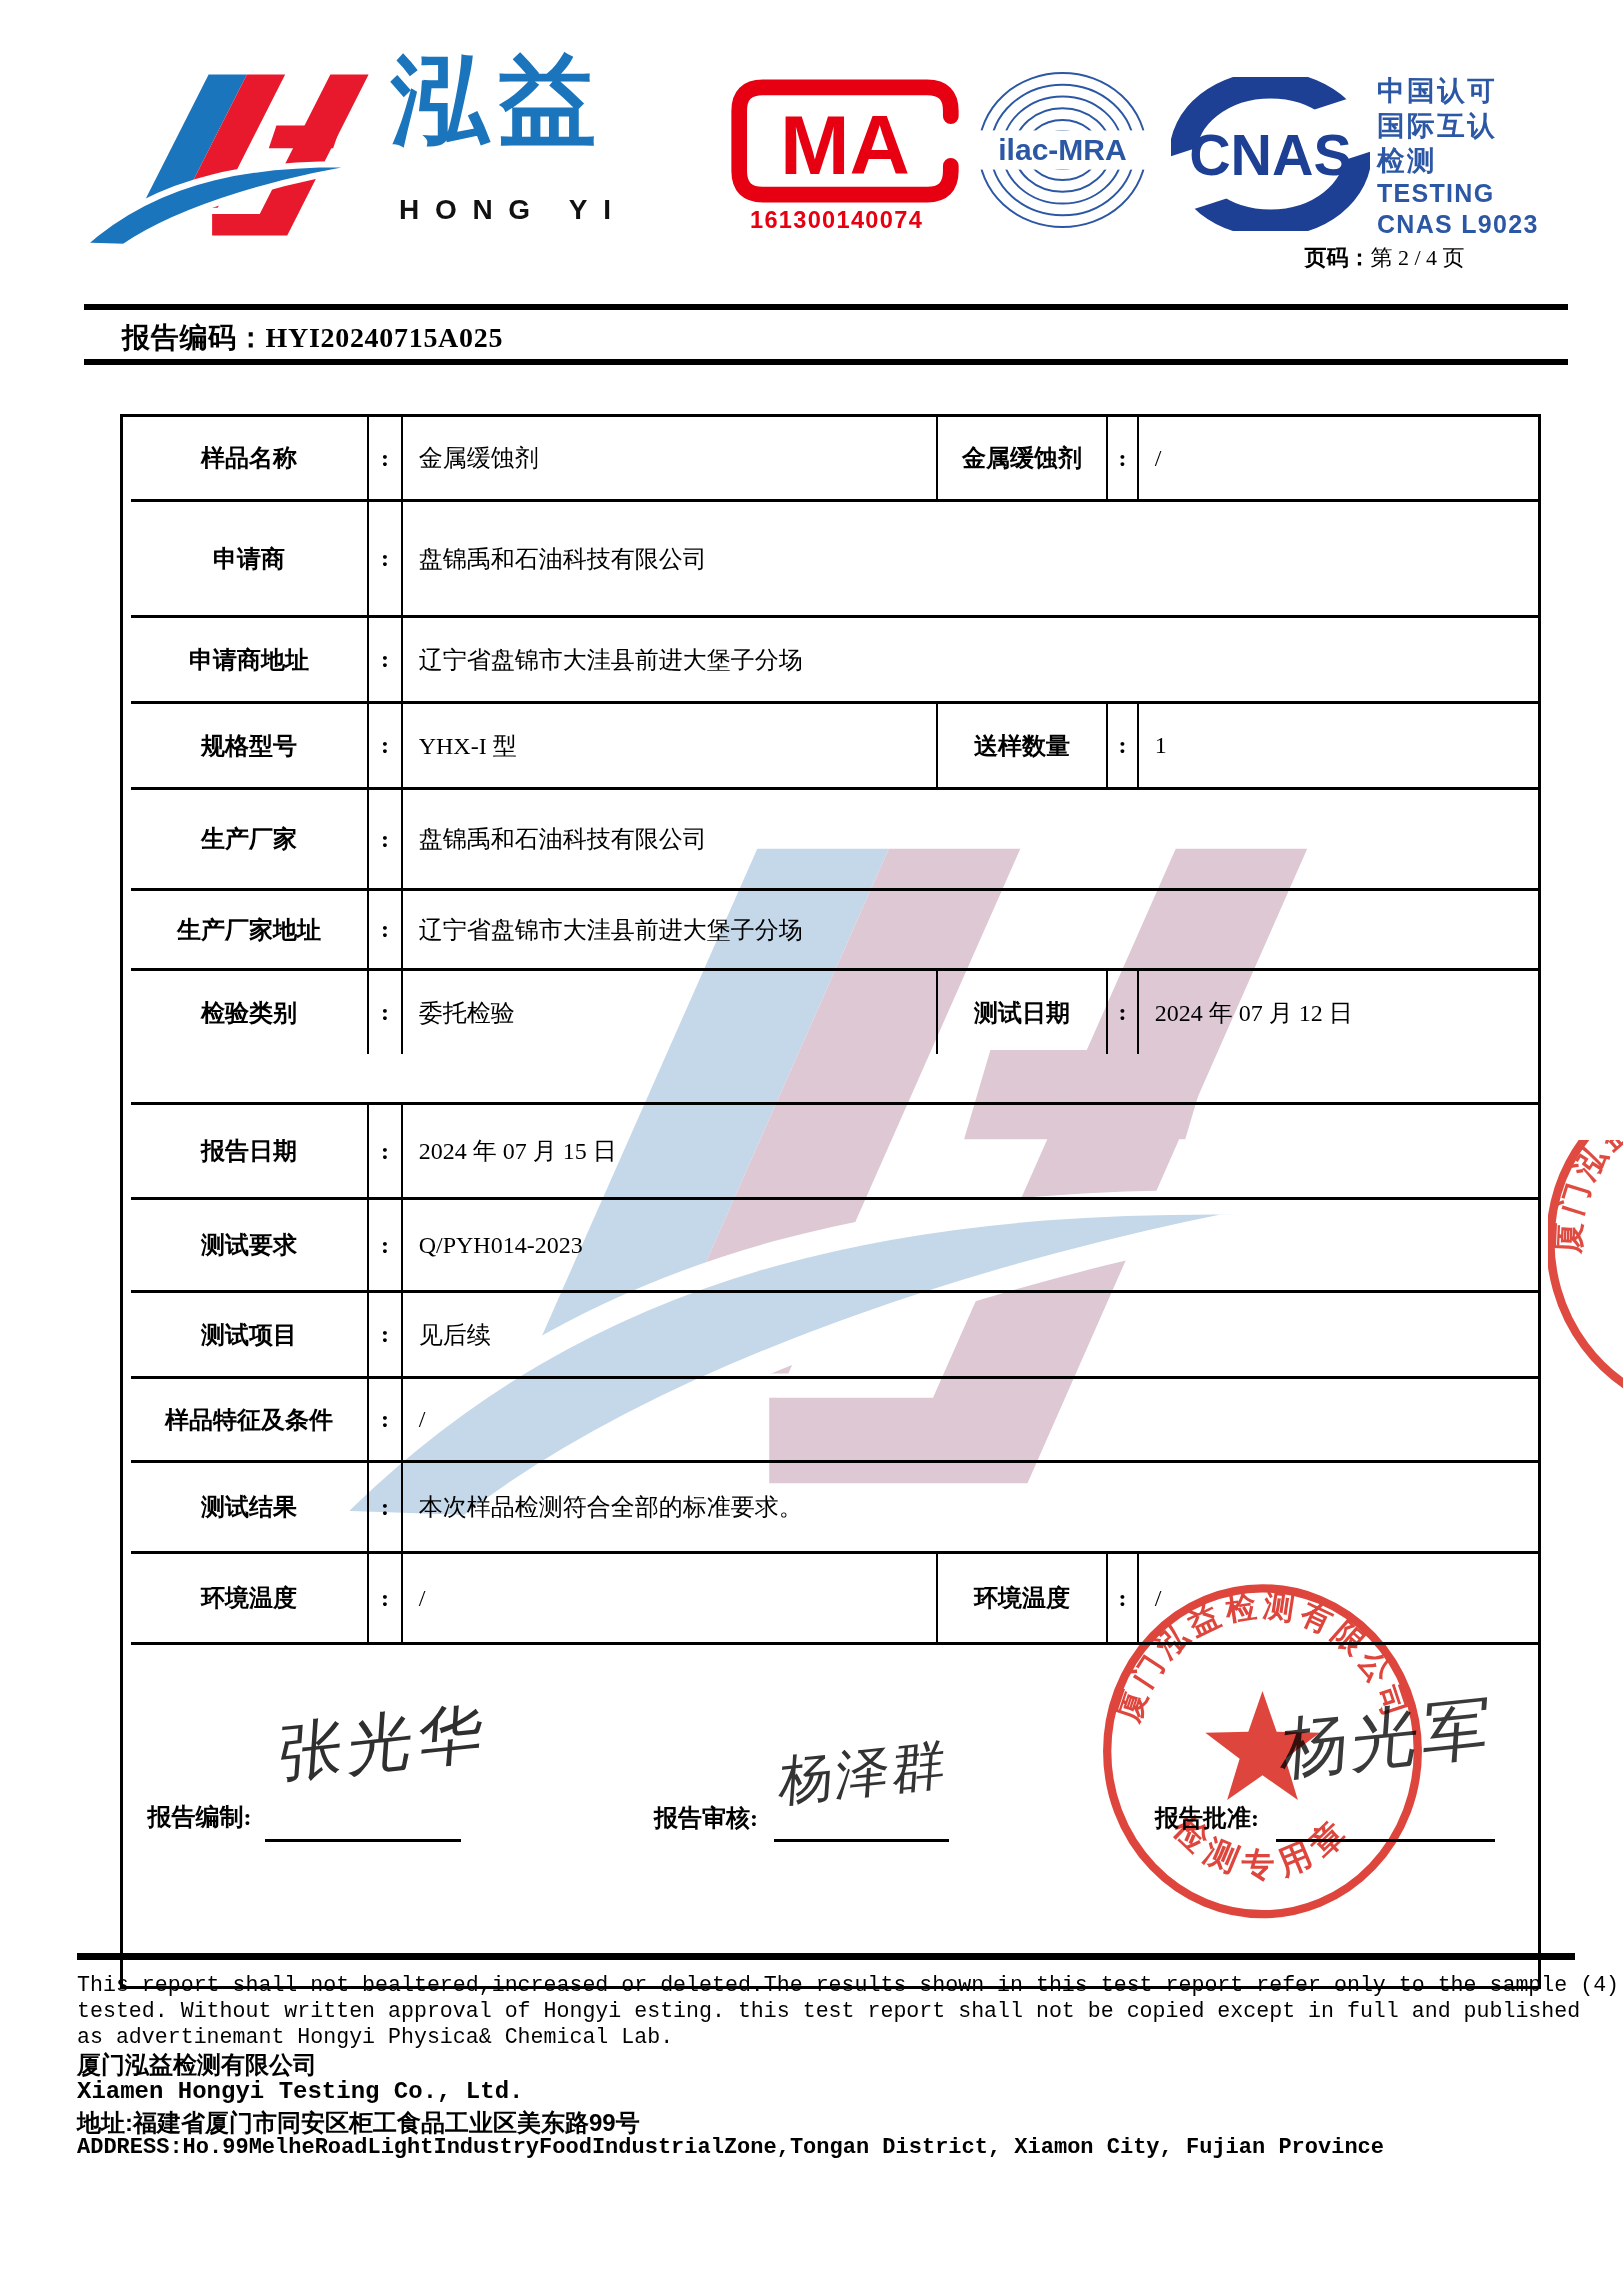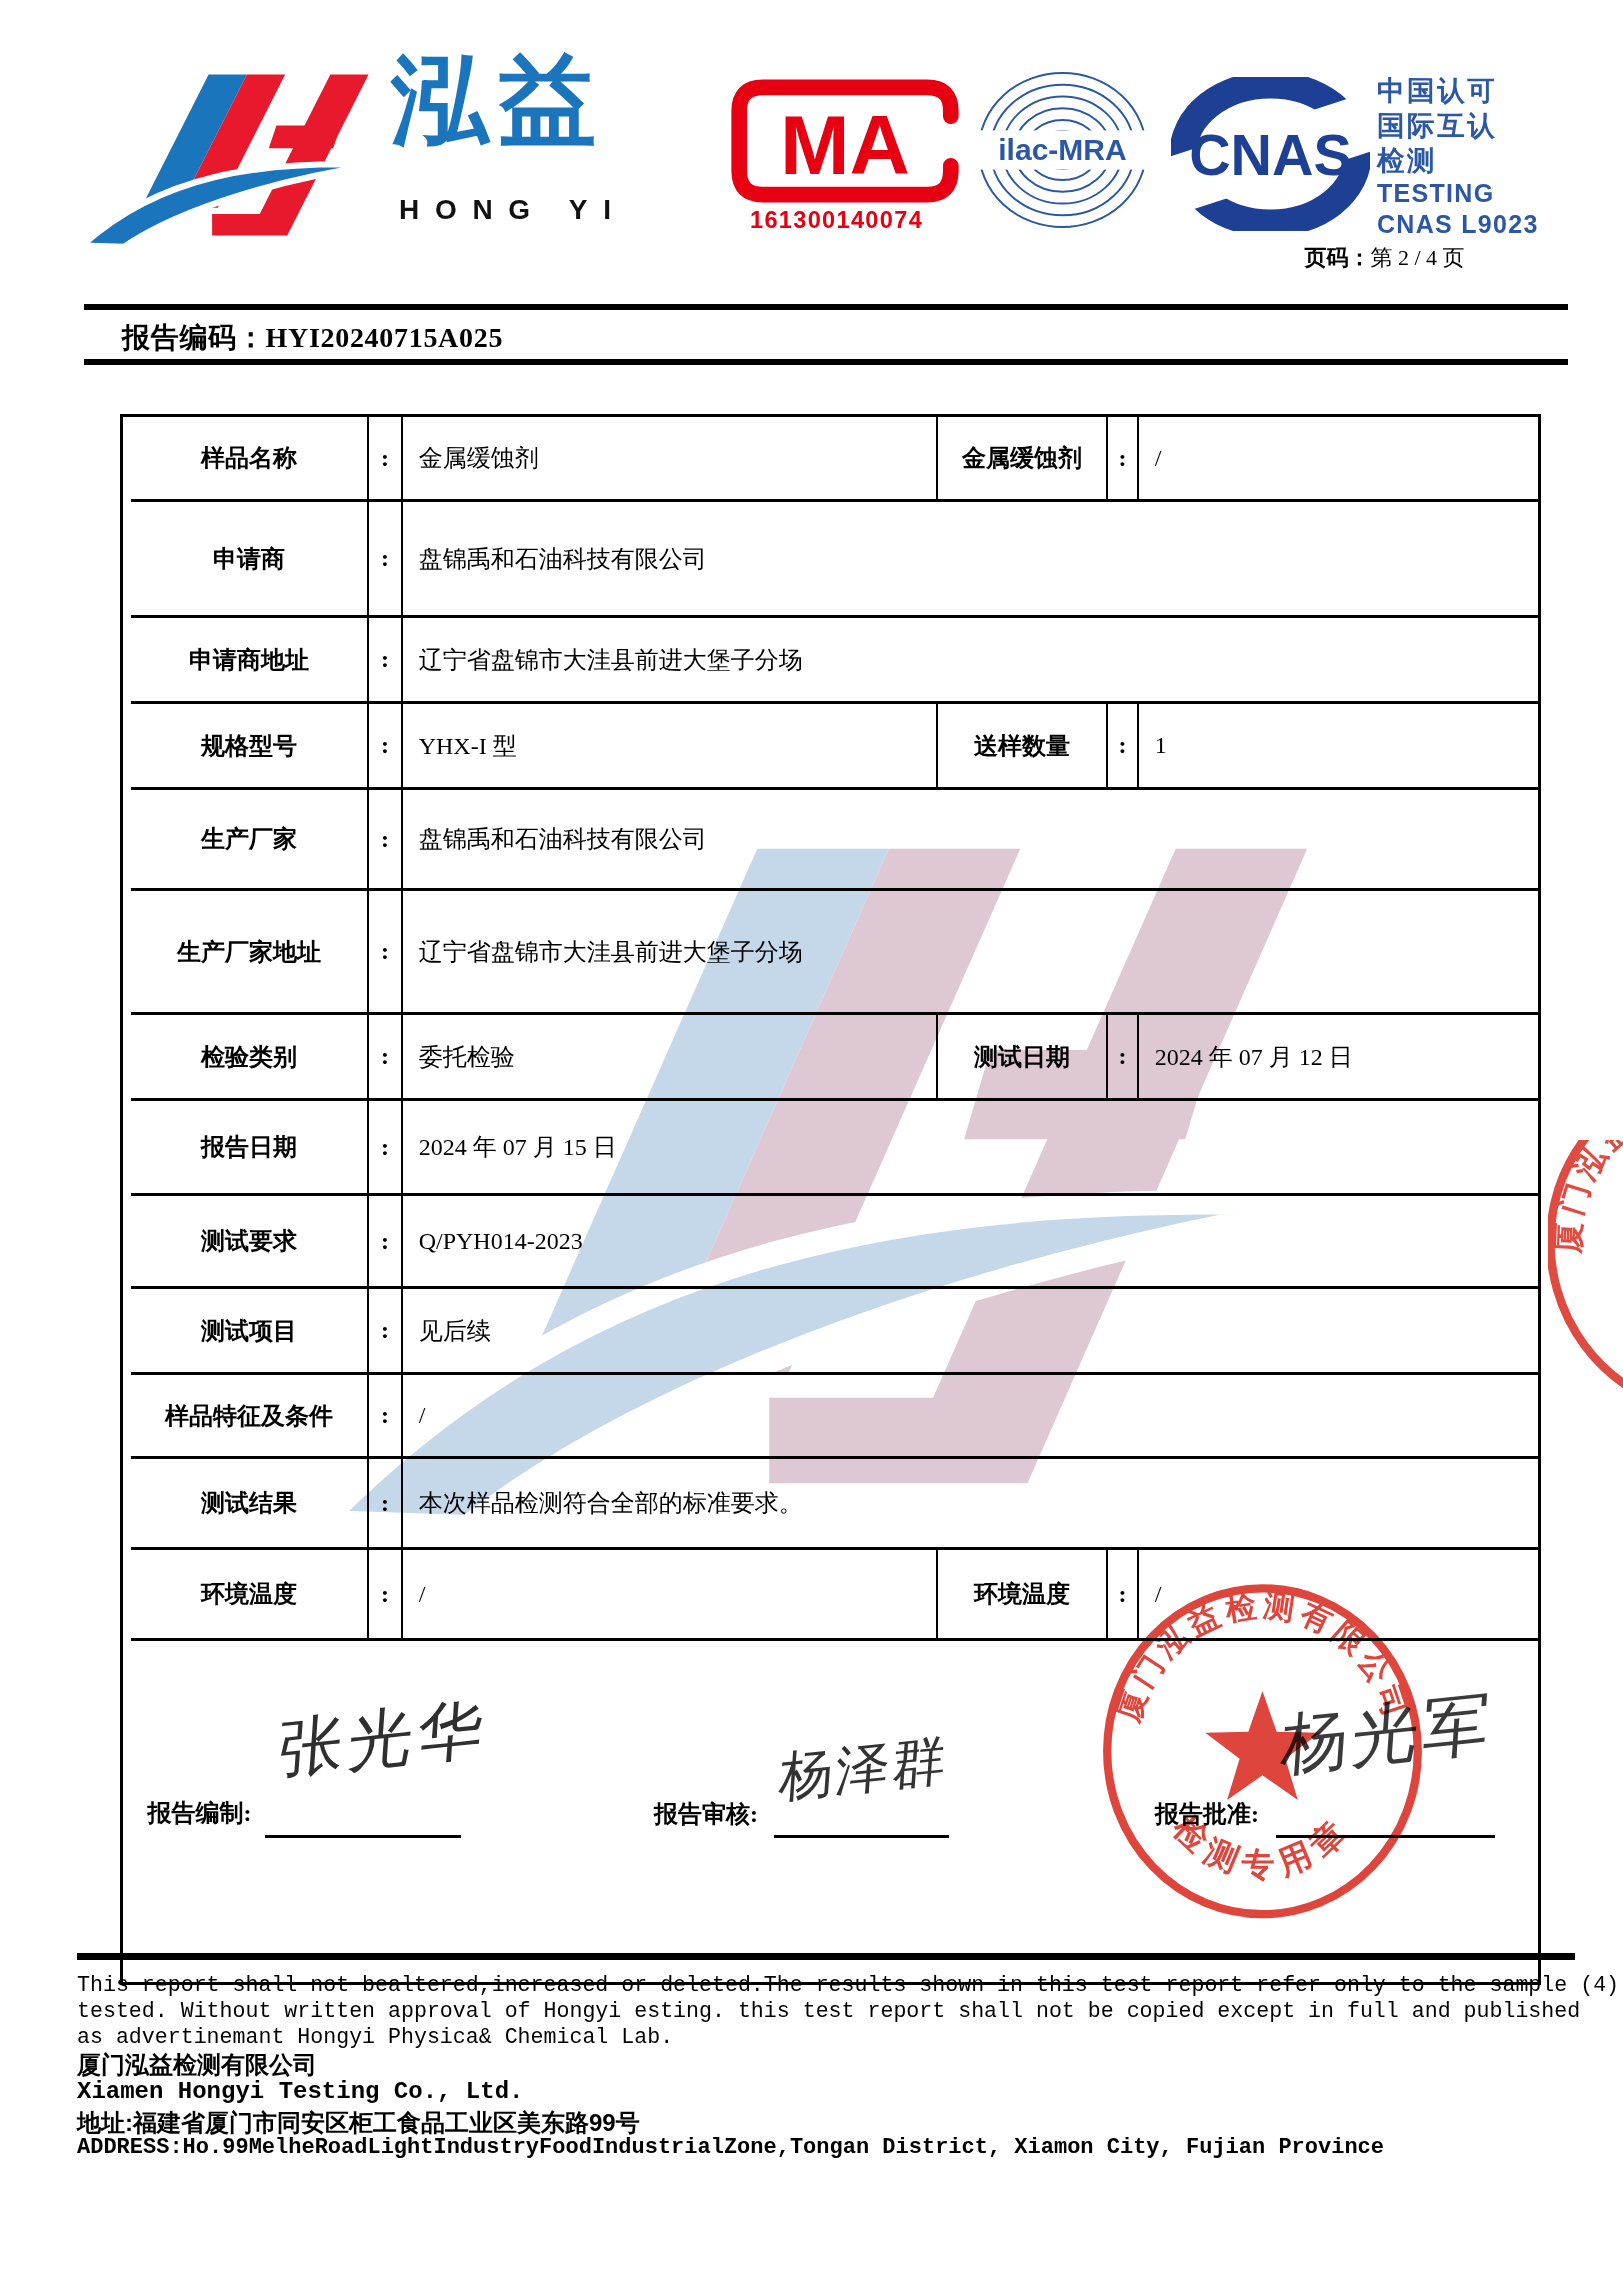--- a/index.html
+++ b/index.html
@@ -198,36 +198,36 @@
       <div class="cell col">:</div>
       <div class="cell val">1</div>
     </div>
 
     <div class="trow" style="height:101px;">
       <div class="cell lbl">生产厂家</div>
       <div class="cell col">:</div>
       <div class="cell val span">盘锦禹和石油科技有限公司</div>
     </div>
 
-    <div class="trow" style="height:124px;">
+    <div class="trow" style="height:80px;">
       <div class="cell lbl">生产厂家地址</div>
       <div class="cell col">:</div>
       <div class="cell val span">辽宁省盘锦市大洼县前进大堡子分场</div>
     </div>
 
     <div class="trow" style="height:86px;">
       <div class="cell lbl">检验类别</div>
       <div class="cell col">:</div>
       <div class="cell val">委托检验</div>
       <div class="cell lbl2">测试日期</div>
       <div class="cell col">:</div>
       <div class="cell val">2024 年 07 月 12 日</div>
     </div>
 
-    <div class="trow" style="height:95px;">
+    <div class="trow" style="height:95px;margin-top:48px;">
       <div class="cell lbl">报告日期</div>
       <div class="cell col">:</div>
       <div class="cell val span">2024 年 07 月 15 日</div>
     </div>
 
     <div class="trow" style="height:93px;">
       <div class="cell lbl">测试要求</div>
       <div class="cell col">:</div>
       <div class="cell val span">Q/PYH014-2023</div>
     </div>

